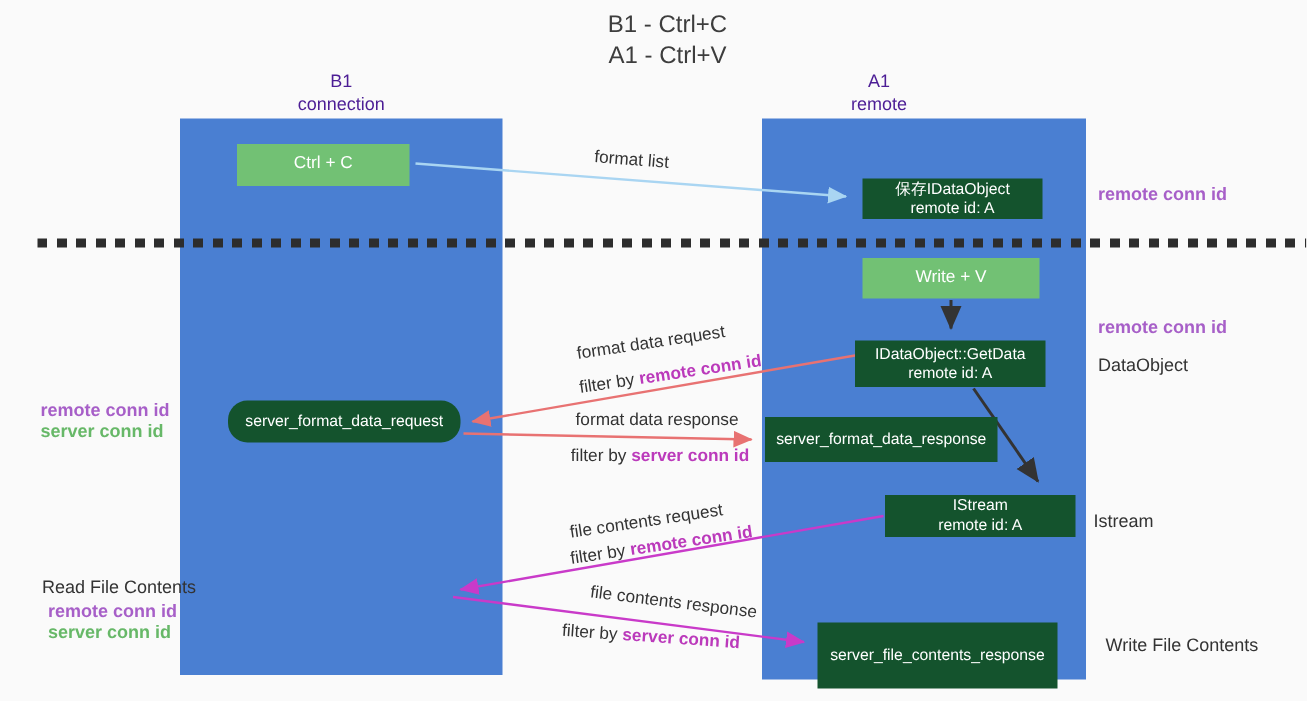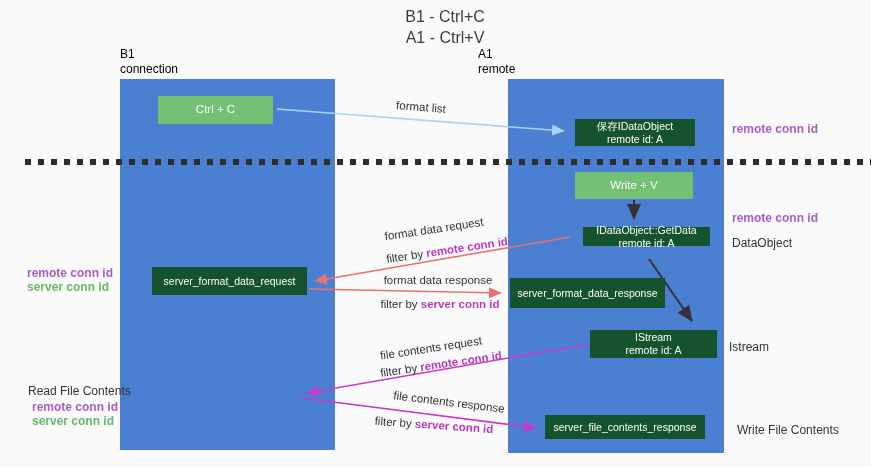--- a/index.html
+++ b/index.html
@@ -1,21 +1,21 @@
 <!DOCTYPE html>
 <html><head>
 <meta charset="utf-8">
 <style>
   html,body{margin:0;padding:0;background:#fafafa;}
   .canvas{position:relative;width:871px;height:467px;background:#fafafa;
           font-family:"Liberation Sans",sans-serif;overflow:hidden;color:#333;}
   .title{position:absolute;left:0;top:7px;width:890px;text-align:center;
          font-size:16px;color:#3d3d3d;line-height:1.3;}
-  .lane-header{position:absolute;top:47px;font-size:12px;
-         color:#000000;line-height:1.25;}
+  .lane-header{position:absolute;top:47px;text-align:center;font-size:12px;
+         color:#4c1d95;line-height:1.25;}
   .lane{position:absolute;background:#4a7fd2;}
   .arrows{position:absolute;left:0;top:0;pointer-events:none;}
   .node{position:absolute;display:flex;flex-direction:column;align-items:center;
         justify-content:center;color:#fff;text-align:center;line-height:1.2;}
   .node.green{background:#72c174;font-size:11.5px;}
   .node.orange{background:#14532d;font-size:10.5px;}
   .lbl{position:absolute;font-size:11.5px;color:#333;white-space:nowrap;}
   .side{position:absolute;font-size:12px;white-space:nowrap;}
   .bold-purple{color:#a75fc8;font-weight:bold;}
   .bold-green{color:#67b868;font-weight:bold;}
@@ -77,40 +77,40 @@
 
   <div class="node orange" style="left:575px;top:119px;width:120px;height:27px;">
     <span>保存IDataObject</span>
     <span>remote id: A</span>
   </div>
 
   <div class="node green" style="left:575px;top:172px;width:118px;height:27px;">
     <span>Write + V</span>
   </div>
 
-  <div class="node orange" style="left:570px;top:227px;width:127px;height:19px;margin-left:13px;">
+  <div class="node orange" style="left:570px;top:227px;width:127px;height:31px;">
     <span>IDataObject::GetData</span>
     <span>remote id: A</span>
   </div>
 
-  <div class="node orange" style="left:152px;top:267px;width:155px;height:28px;">
+  <div class="node orange" style="left:152px;top:267px;width:155px;height:28px;border-radius:13px;">
     <span>server_format_data_request</span>
   </div>
 
   <div class="node orange" style="left:510px;top:278px;width:155px;height:30px;">
     <span>server_format_data_response</span>
   </div>
 
   <div class="node orange" style="left:590px;top:330px;width:127px;height:28px;">
     <span>IStream</span>
     <span>remote id: A</span>
   </div>
 
 
-  <div class="node orange" style="left:545px;top:415px;width:160px;height:24px;">
+  <div class="node orange" style="left:545px;top:415px;width:160px;height:44px;">
     <span>server_file_contents_response</span>
   </div>
 
   <div class="lbl" style="left:421px;top:107px;transform:translate(-50%,-50%) rotate(4.5deg);">format list</div>
 
   <div class="lbl" style="left:434px;top:229px;transform:translate(-50%,-50%) rotate(-8.5deg);">format data request</div>
   <div class="lbl" style="left:447px;top:250px;transform:translate(-50%,-50%) rotate(-8.5deg);">
     <span>filter by</span>
     <span class="magenta">remote conn id</span>
   </div>

